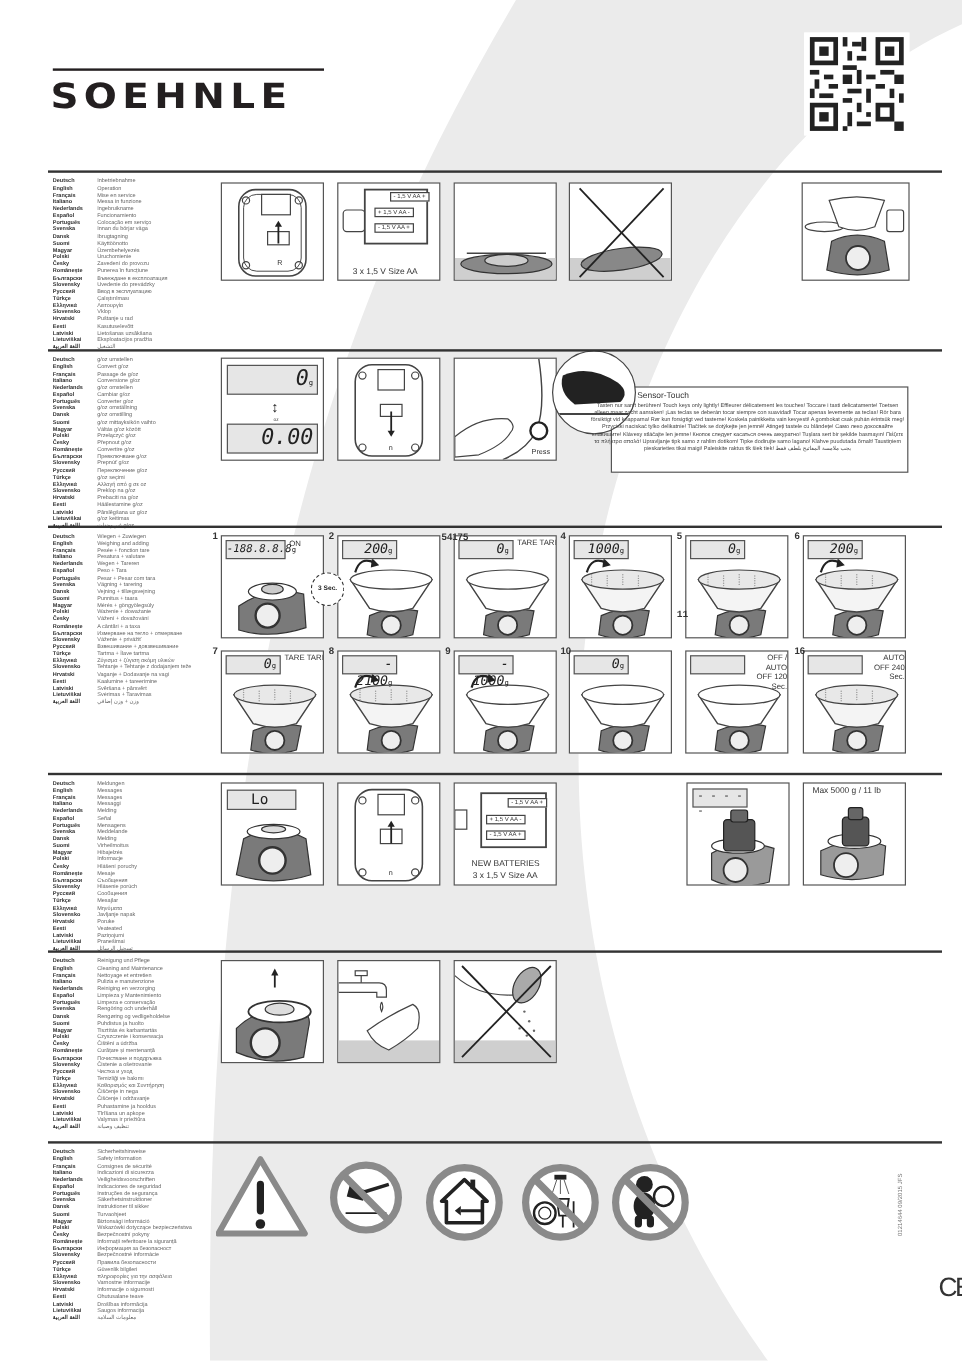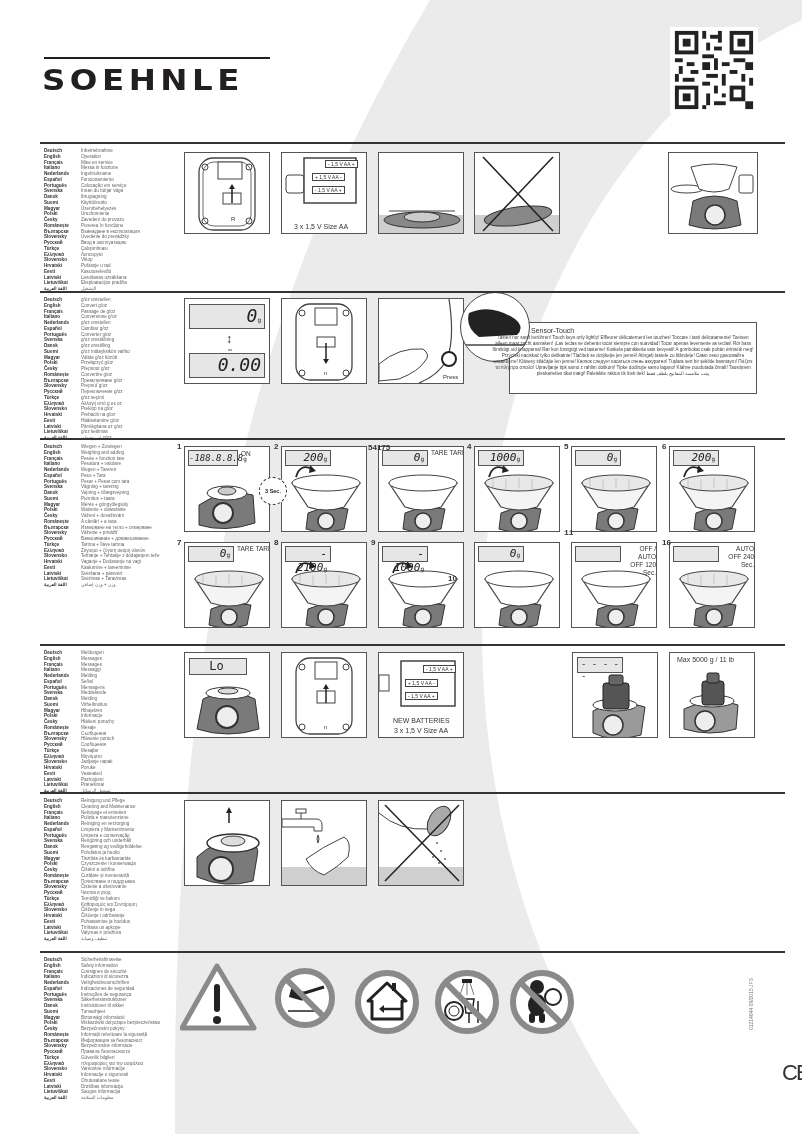--- a/index.html
+++ b/index.html
@@ -734,32 +734,32 @@
     <div class="panel" style="left: 474px; top: 542px; width: 86px; height: 86px; z-index: 2;">
       <svg width="86" height="86" style="position:absolute;left:0;top:0;">
         <path d="M26 66 Q 44 58 66 62 L 62 82 Q 42 88 24 82 Z" fill="#7a7a7a" stroke="#333"></path>
               <circle cx="44" cy="74" r="8" fill="#eee" stroke="#333" stroke-width="1.5"></circle>
               <path d="M10 36 Q 44 24 78 36 L 62 60 Q 44 66 26 60 Z" fill="#fff" stroke="#444" stroke-width="1.2"></path>
               <ellipse cx="44" cy="36" rx="34" ry="8" fill="#fff" stroke="#444"></ellipse>
       </svg>
       <div class="lcd" style="left: 3px; top: 3px; width: 46px; height: 16px; font-size: 11px; line-height: 14px; z-index: 2;"><span>0</span><span class="unit">g</span></div>
       <div class="cap" style="left: 52px; top: 2px; font-size: 6.5px; white-space: normal; width: 34px; line-height: 8px; text-align: right; padding-right: 2px; z-index: 2;"></div>
     </div>
-    <div class="num" style="left: 448px; top: 538px; z-index: 3; margin-top: 36px;">10</div>
+    <div class="num" style="left: 467px; top: 538px; z-index: 3;">10</div>
     <div class="panel" style="left: 571px; top: 542px; width: 86px; height: 86px; z-index: 2;">
       <svg width="86" height="86" style="position:absolute;left:0;top:0;">
         <path d="M26 66 Q 44 58 66 62 L 62 82 Q 42 88 24 82 Z" fill="#7a7a7a" stroke="#333"></path>
               <circle cx="44" cy="74" r="8" fill="#eee" stroke="#333" stroke-width="1.5"></circle>
               <path d="M10 36 Q 44 24 78 36 L 62 60 Q 44 66 26 60 Z" fill="#fff" stroke="#444" stroke-width="1.2"></path>
               <ellipse cx="44" cy="36" rx="34" ry="8" fill="#fff" stroke="#444"></ellipse>
       </svg>
       <div class="lcd" style="left: 3px; top: 3px; width: 46px; height: 16px; font-size: 11px; line-height: 14px; z-index: 2;"><span></span><span class="unit"></span></div>
       <div class="cap" style="left: 52px; top: 2px; font-size: 6.5px; white-space: normal; width: 34px; line-height: 8px; text-align: right; padding-right: 2px; z-index: 2;">OFF / AUTO OFF 120 Sec.</div>
     </div>
-    <div class="num" style="left: 564px; top: 528px; z-index: 3; font-family: Liberation Mono, monospace;">11</div>
+    <div class="num" style="left: 564px; top: 508px; z-index: 3; font-family: Liberation Mono, monospace;">11</div>
     <div class="panel" style="left: 669px; top: 542px; width: 86px; height: 86px; z-index: 2;">
       <svg width="86" height="86" style="position:absolute;left:0;top:0;">
         <path d="M26 66 Q 44 58 66 62 L 62 82 Q 42 88 24 82 Z" fill="#7a7a7a" stroke="#333"></path>
               <circle cx="44" cy="74" r="8" fill="#eee" stroke="#333" stroke-width="1.5"></circle>
               <path d="M10 36 Q 44 24 78 36 L 62 60 Q 44 66 26 60 Z" fill="#f4f4f4" stroke="#444" stroke-width="1.2"></path>
               <ellipse cx="44" cy="36" rx="34" ry="8" fill="#e8e8e8" stroke="#444"></ellipse>
         <g fill="#999">
           <circle cx="18" cy="32" r="0.6"></circle>
           <circle cx="31" cy="39" r="0.6"></circle>
           <circle cx="44" cy="36" r="0.6"></circle>

